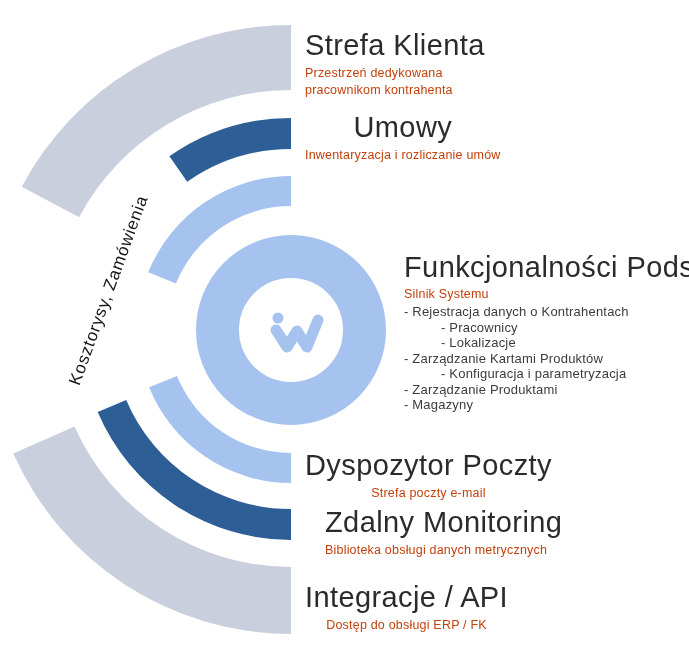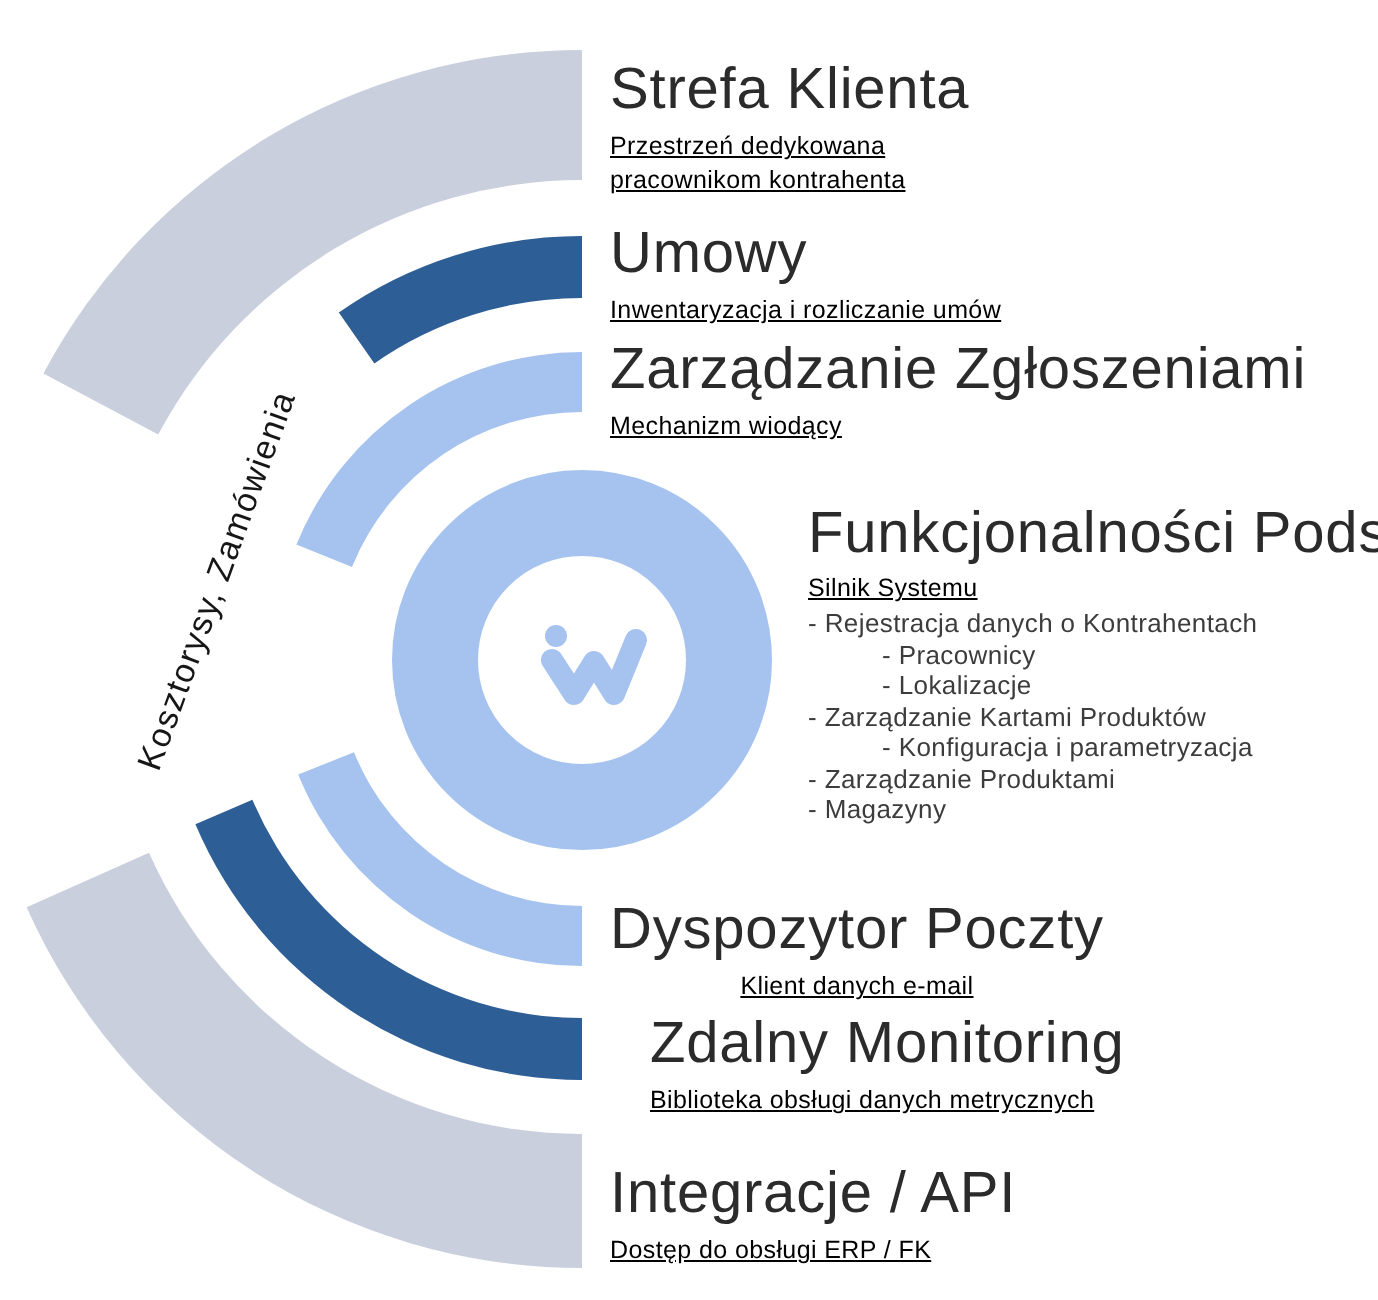--- a/index.html
+++ b/index.html
@@ -3,37 +3,37 @@
 <meta charset="utf-8">
 <style>
   html,body{margin:0;padding:0;background:#ffffff;}
   .canvas{
     position:relative;width:689px;height:650px;overflow:hidden;background:#ffffff;
     font-family:"Liberation Sans",sans-serif;
   }
   .rings{position:absolute;left:0;top:0;}
   .sec{position:absolute;}
   .sec .h{font-size:29px;line-height:1.12;color:#2b2b2b;letter-spacing:.4px;white-space:nowrap;}
-  .sec .s{font-size:12.5px;line-height:1.36;color:#000000;margin-top:4px;white-space:pre-line;letter-spacing:.2px;text-decoration:underline;}
+  .sec .s{font-size:12.5px;line-height:1.36;color:#c2410c;margin-top:4px;white-space:pre-line;letter-spacing:.2px;}
   .sec .li{font-size:13px;line-height:15.4px;color:#3c3c3c;letter-spacing:.2px;white-space:nowrap;}
   .ind1{padding-left:37px;}
   .side-label{
     position:absolute;left:84px;top:368px;height:20px;
     transform:rotate(-70deg);transform-origin:0 100%;
     font-size:17px;letter-spacing:.8px;color:#161616;white-space:nowrap;
   }
   .sec-strefa{left:305px;top:29px;}
-  .sec-umowy{left:305px;top:111px;}
+  .sec-umowy{left:305px;top:111px;text-align:center;}
   .sec-zarzadzanie{left:305px;top:169px;}
   .sec-funkcjonalnosci{left:404px;top:251px;}
   .sec-funkcjonalnosci .s{margin-top:3px;}
   .sec-funkcjonalnosci .list{margin-top:1px;}
   .sec-dyspozytor{left:305px;top:449px;text-align:center;}
   .sec-zdalny{left:305px;top:506px;margin-left:20px;}
-  .sec-integracje{left:305px;top:581px;}
+  .sec-integracje{left:305px;top:581px;text-align:center;}
 </style>
 </head>
 <body>
 
 <div class="canvas">
 
   <svg id="rings" class="rings" width="689" height="650" viewBox="0 0 689 650">
       <path d="M 291.0 25.0 A 305 305 0 0 0 21.7 186.8 L 79.1 217.3 A 240 240 0 0 1 291.0 90.0 Z" fill="#c9cfdd"></path>
       <path d="M 291.0 118.0 A 212 212 0 0 0 169.4 156.3 L 187.2 181.7 A 181 181 0 0 1 291.0 149.0 Z" fill="#2e5e96"></path>
       <path d="M 291.0 176.0 A 154 154 0 0 0 148.2 272.3 L 176.0 283.5 A 124 124 0 0 1 291.0 206.0 Z" fill="#a6c3ef"></path>
@@ -53,42 +53,38 @@
     <div class="h">Strefa Klienta</div>
     <div class="s">Przestrzeń dedykowana
 pracownikom kontrahenta</div>
   </div>
 
   <div class="sec sec-umowy">
     <div class="h">Umowy</div>
     <div class="s">Inwentaryzacja i rozliczanie umów</div>
   </div>
 
-  <div class="sec sec-zarzadzanie">
-    <div class="h">Zarządzanie Zgłoszeniami</div>
-    <div class="s">Mechanizm wiodący</div>
-  </div>
 
   <div class="sec sec-funkcjonalnosci">
     <div class="h">Funkcjonalności Podstawowe</div>
     <div class="s">Silnik Systemu</div>
     <div class="list">
       <div class="li ind0">- Rejestracja danych o Kontrahentach</div>
       <div class="li ind1">- Pracownicy</div>
       <div class="li ind1">- Lokalizacje</div>
       <div class="li ind0">- Zarządzanie Kartami Produktów</div>
       <div class="li ind1">- Konfiguracja i parametryzacja</div>
       <div class="li ind0">- Zarządzanie Produktami</div>
       <div class="li ind0">- Magazyny</div>
     </div>
   </div>
 
   <div class="sec sec-dyspozytor">
     <div class="h">Dyspozytor Poczty</div>
-    <div class="s">Klient danych e-mail</div>
+    <div class="s">Strefa poczty e-mail</div>
   </div>
 
   <div class="sec sec-zdalny">
     <div class="h">Zdalny Monitoring</div>
     <div class="s">Biblioteka obsługi danych metrycznych</div>
   </div>
 
   <div class="sec sec-integracje">
     <div class="h">Integracje / API</div>
     <div class="s">Dostęp do obsługi ERP / FK</div>

